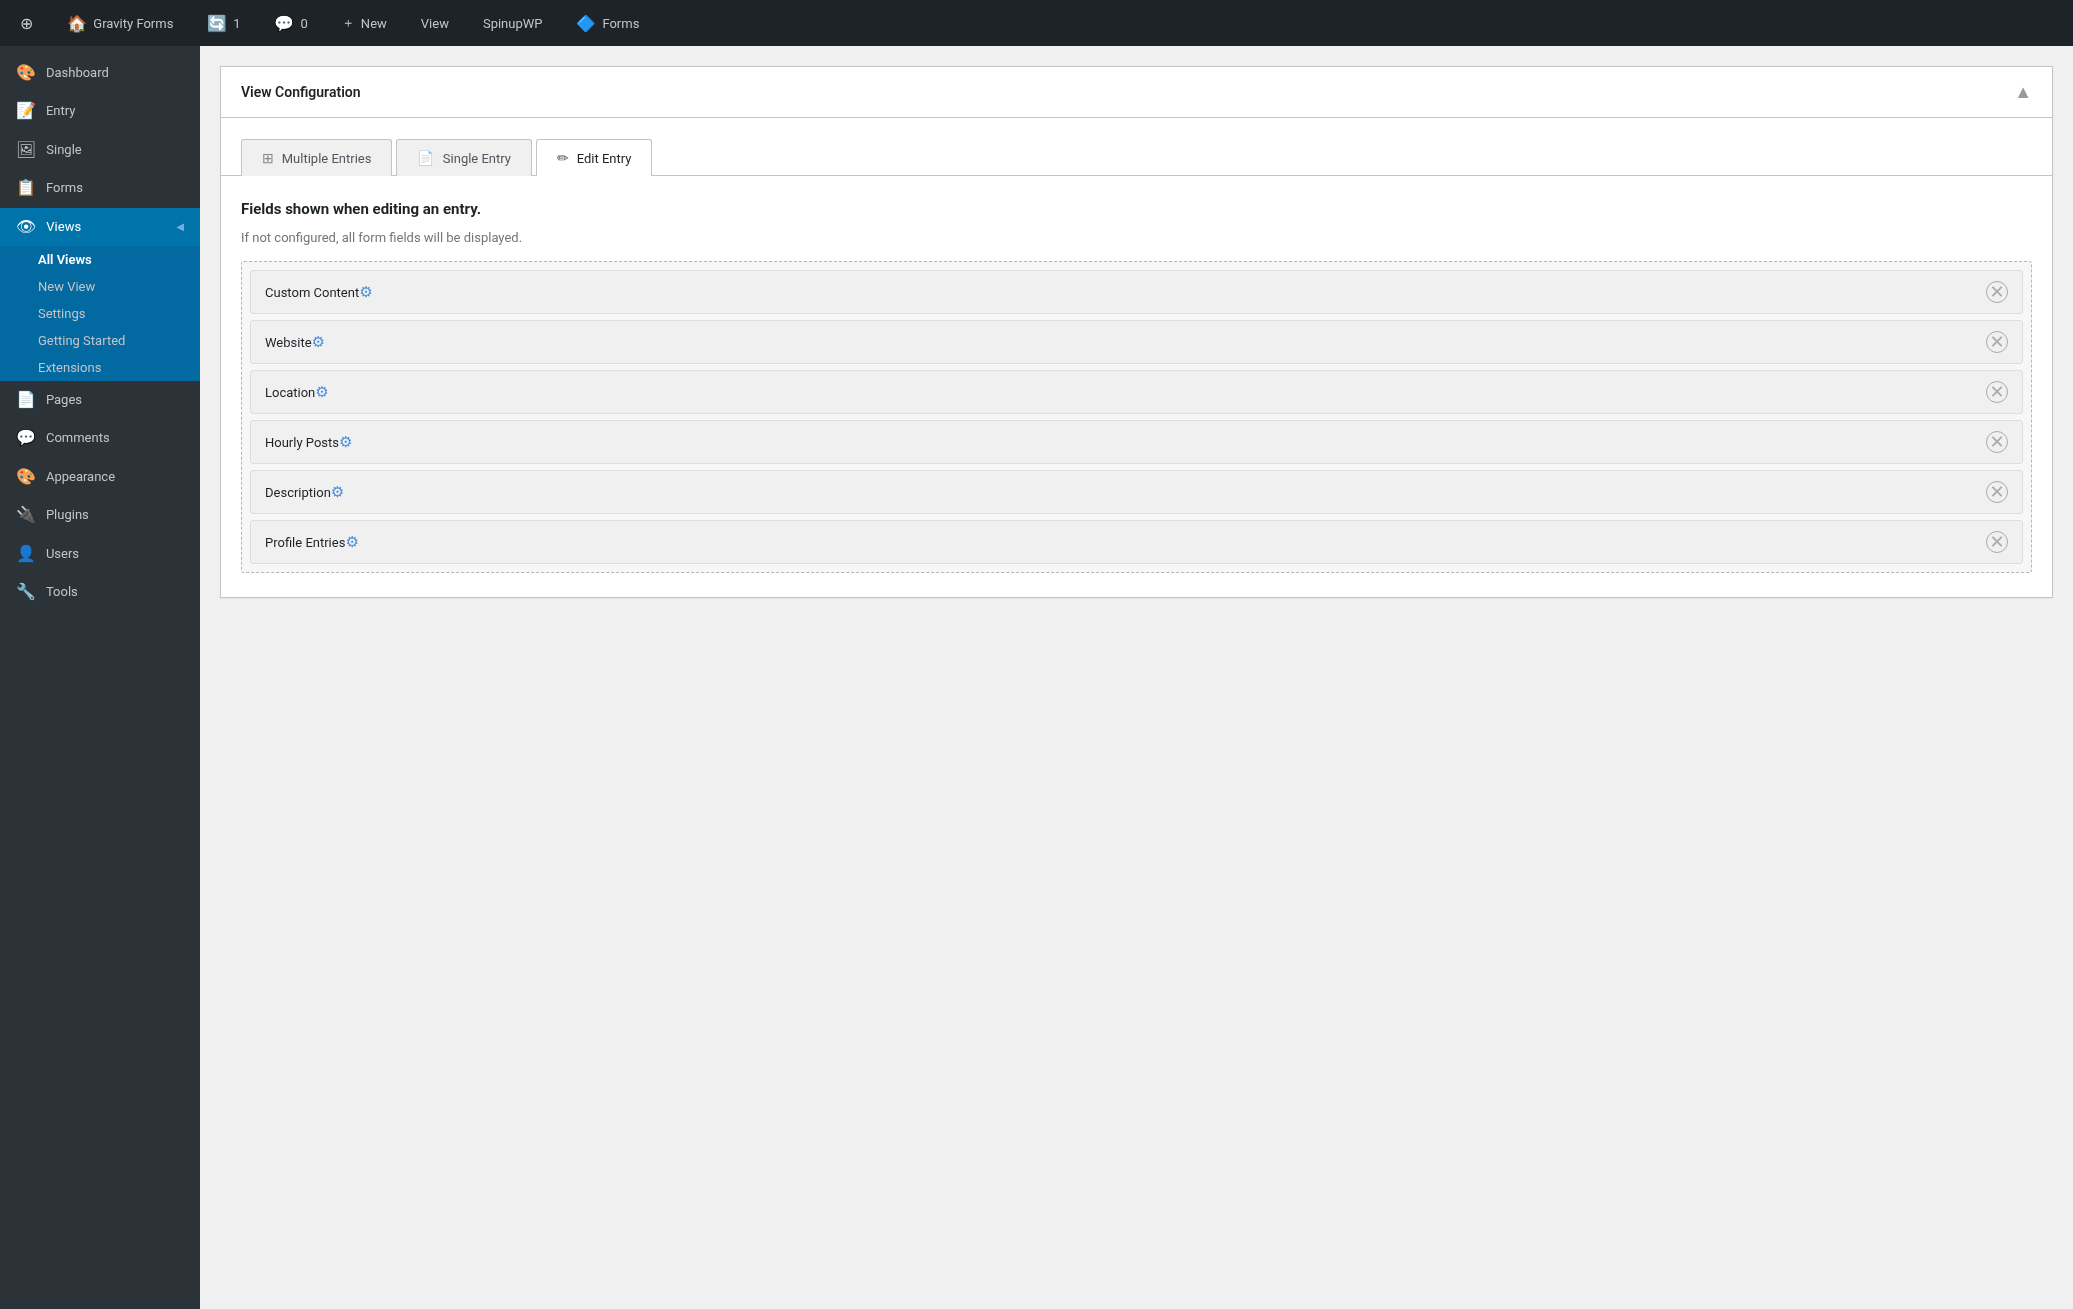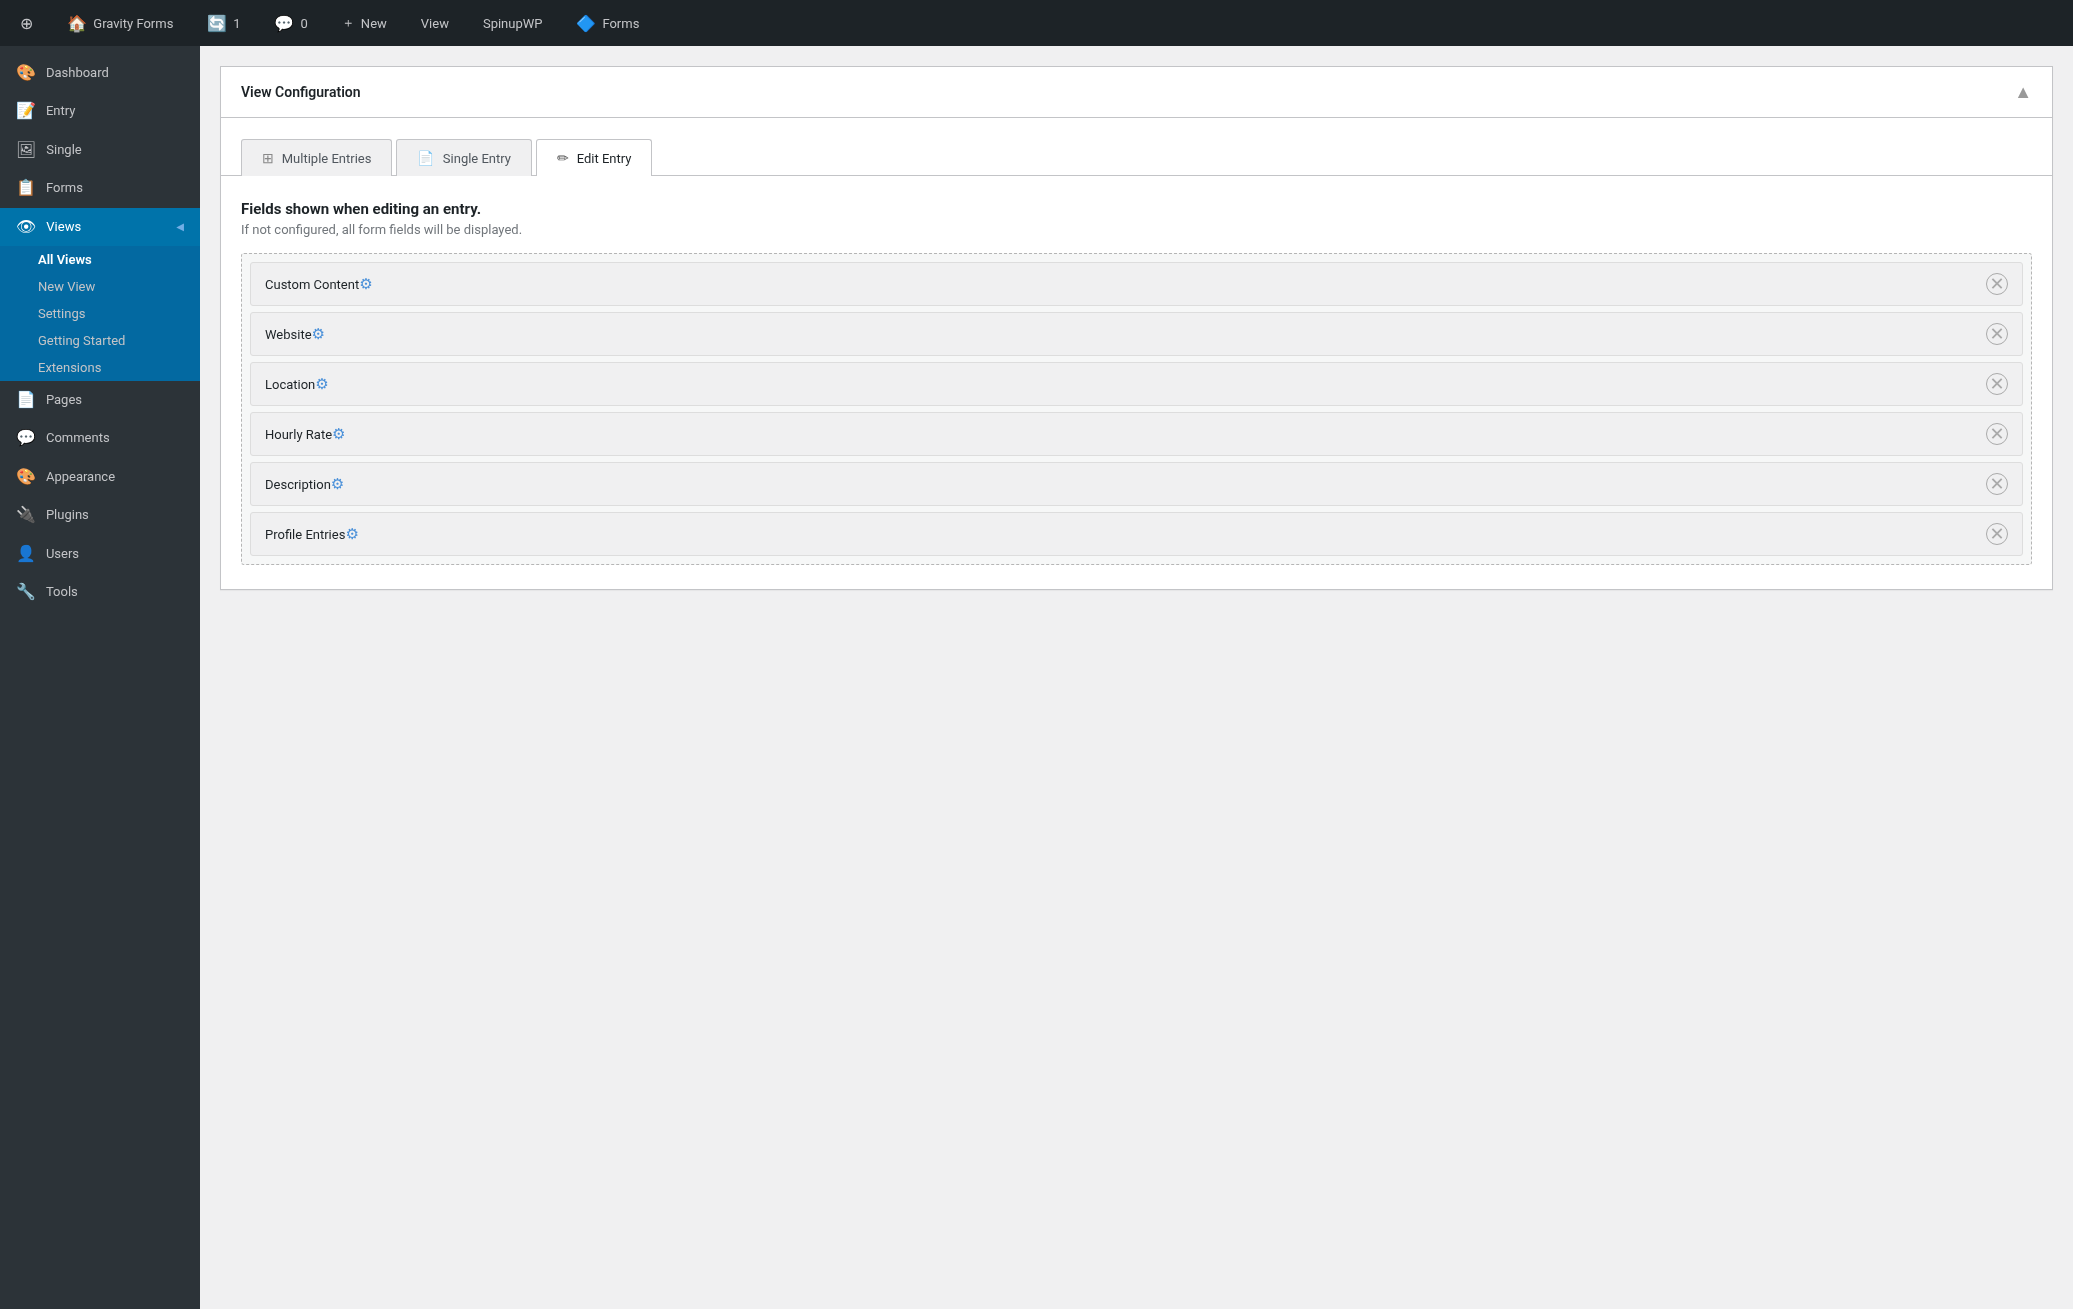--- a/index.html
+++ b/index.html
@@ -133,21 +133,21 @@
     .tab.active .tab-icon { color: #555; }
 
     
     .panel-body { padding: 24px 20px; background: #fff; }
 
     
     .section-heading {
       font-size: 15px;
       font-weight: 700;
       color: #1d2327;
-      margin-bottom: 4px;
+      margin-bottom: 12px;
     }
     .section-subheading {
       font-size: 13px;
       color: #72777c;
       margin-bottom: 16px;
     }
 
     
     .fields-container {
       border: 1px dashed #b5b5b5;
@@ -383,21 +383,21 @@
           <div class="field-row">
             <div class="field-row-left">
               <span>Location</span>
               <span class="field-gear">⚙</span>
             </div>
             <span class="field-remove">✕</span>
           </div>
 
           <div class="field-row">
             <div class="field-row-left">
-              <span>Hourly Rate</span>
+              <span>Hourly Posts</span>
               <span class="field-gear">⚙</span>
             </div>
             <span class="field-remove">✕</span>
           </div>
 
           <div class="field-row">
             <div class="field-row-left">
               <span>Description</span>
               <span class="field-gear">⚙</span>
             </div>

